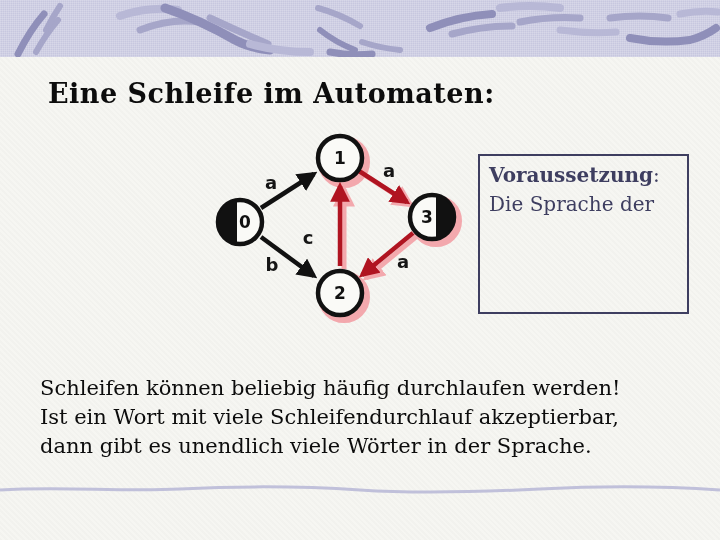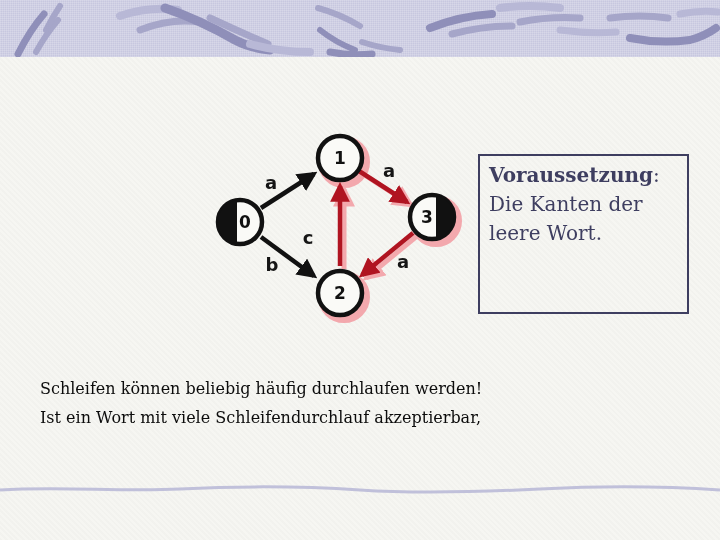--- a/index.html
+++ b/index.html
@@ -33,21 +33,21 @@
   .note-box{
     position:absolute;left:478px;top:154px;width:211px;height:160px;
     box-sizing:border-box;border:2px solid #3e3e60;
     padding:5px 8px 0 9px;color:#3e3e60;
     font-size:20px;line-height:29px;
   }
   .note-box .hd{font-weight:bold;}
   
   .body-text{
     position:absolute;left:40px;top:374px;width:640px;
-    font-size:16px;line-height:29px;color:#0c0c0c;white-space:nowrap;
+    font-size:21px;line-height:29px;color:#0c0c0c;white-space:nowrap;
   }
   .rule{position:absolute;left:0;top:481px;}
 </style>
 </head>
 <body>
 
 <div id="slide">
 
   <div class="band">
     <svg width="720" height="57" viewBox="0 0 720 57">
@@ -69,20 +69,21 @@
         <path d="M500 8 Q530 4 560 8" stroke="#b8b8d6" stroke-width="8"></path>
         <path d="M520 22 Q550 16 580 18" stroke="#a6a6c9" stroke-width="7"></path>
         <path d="M560 30 Q590 34 616 32" stroke="#b8b8d6" stroke-width="7"></path>
         <path d="M610 18 Q640 14 668 18" stroke="#a6a6c9" stroke-width="7"></path>
         <path d="M630 38 Q660 44 690 40 Q705 36 716 28" stroke="#8f8fb9" stroke-width="8"></path>
         <path d="M680 14 Q700 10 718 12" stroke="#b8b8d6" stroke-width="7"></path>
       </g>
     </svg>
   </div>
 
+  <div class="title">Eine Schleife im Automaten:</div>
 
   <svg class="diagram" width="720" height="540" viewBox="0 0 720 540">
     <defs>
       <marker id="mblack" viewBox="0 0 10 10" refX="8" refY="5" markerWidth="4.4" markerHeight="4.4" orient="auto">
         <path d="M0,0 L10,5 L0,10 Z" fill="#111111"></path>
       </marker>
       <marker id="mred" viewBox="0 0 10 10" refX="8" refY="5" markerWidth="4.4" markerHeight="4.4" orient="auto">
         <path d="M0,0 L10,5 L0,10 Z" fill="#b01421"></path>
       </marker>
       <marker id="mpink" viewBox="0 0 10 10" refX="8" refY="5" markerWidth="4.4" markerHeight="4.4" orient="auto">
@@ -134,26 +135,26 @@
       <text class="edge-label" x="271" y="189">a</text>
       <text class="edge-label" x="272" y="271">b</text>
       <text class="edge-label" x="389" y="177">a</text>
       <text class="edge-label" x="403" y="268">a</text>
       <text class="edge-label" x="308" y="244">c</text>
     </g>
   </svg>
 
   <div class="note-box">
     <div><span class="hd">Voraussetzung</span><span>:</span></div>
-    <div>Die Kanten der</div>
-    <div>leere Wort.</div>
+    <div>Die Sprache der</div>
   </div>
 
   <div class="body-text">
     <div>Schleifen können beliebig häufig durchlaufen werden!</div>
     <div>Ist ein Wort mit viele Schleifendurchlauf akzeptierbar,</div>
+    <div>dann gibt es unendlich viele Wörter in der Sprache.</div>
   </div>
 
   <svg class="rule" width="720" height="16" viewBox="0 0 720 16">
     <path d="M0 9 C 60 5 120 11 180 8 S 300 5 360 9 S 480 11 540 8 S 660 5 720 9" fill="none" stroke="#c0c0da" stroke-width="3"></path>
   </svg>
 
 </div>
 
 </body></html>

